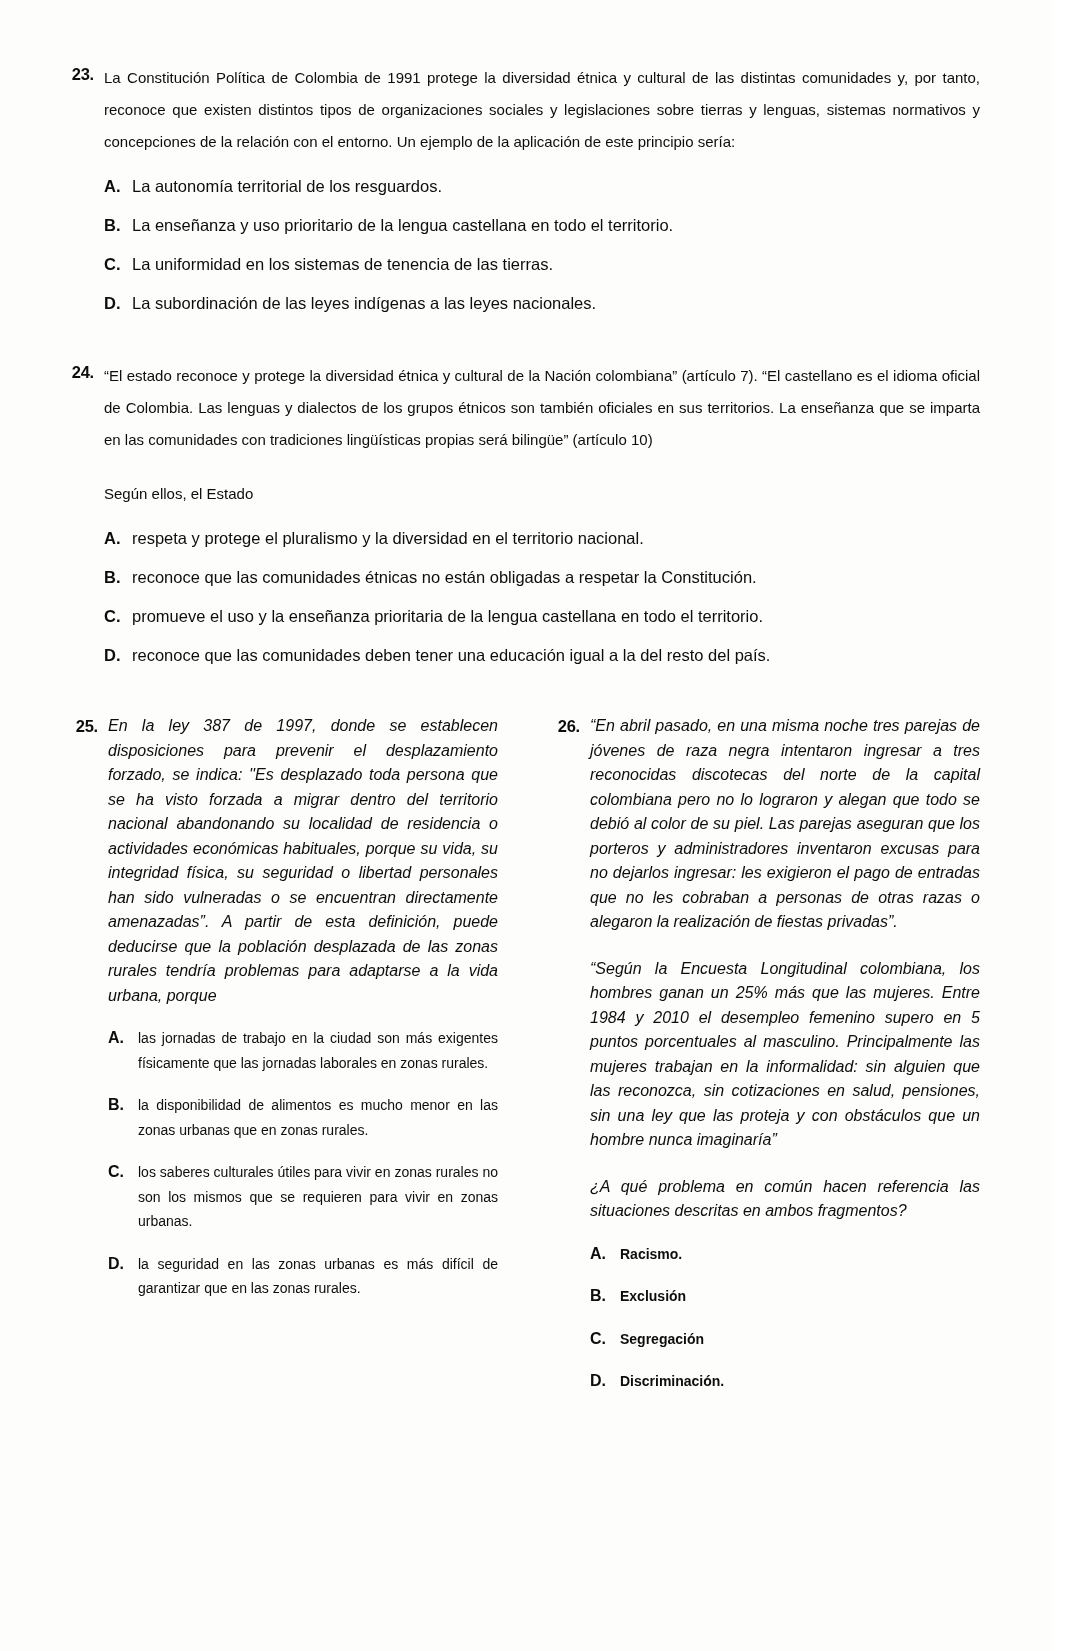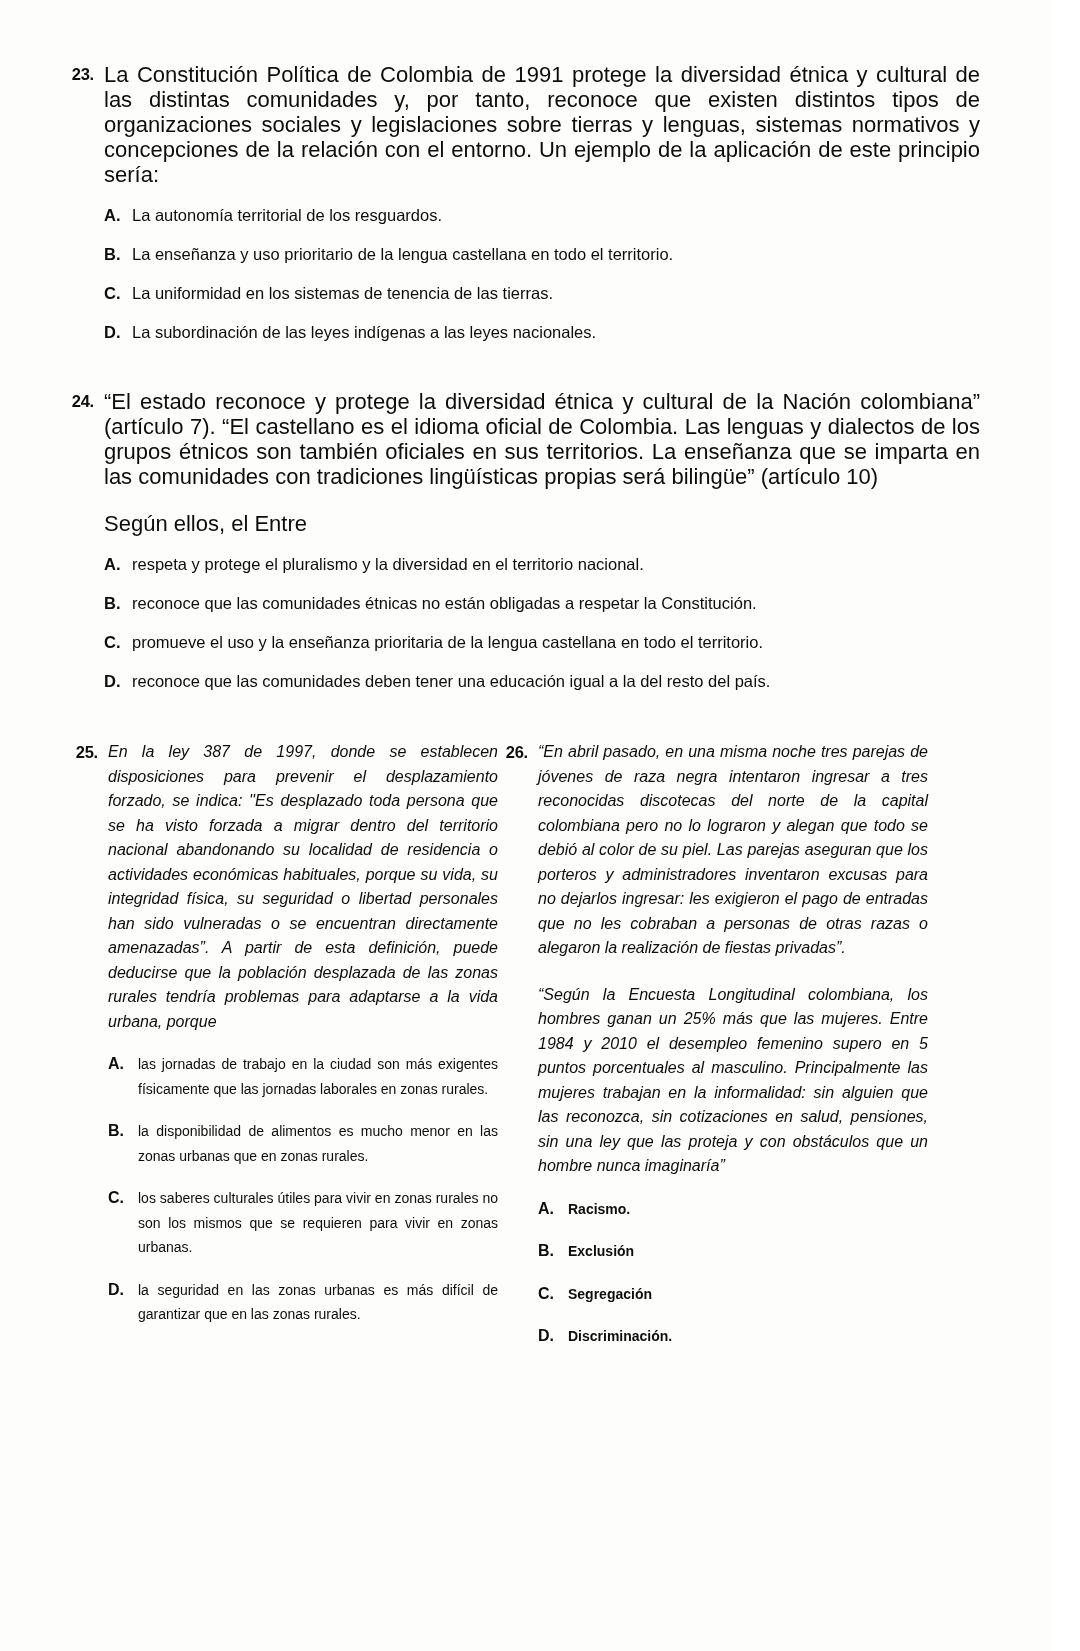--- a/index.html
+++ b/index.html
@@ -36,22 +36,22 @@
     line-height: 25px;
     width: 36px;
     flex: 0 0 36px;
     text-align: right;
     padding-right: 10px;
     box-sizing: border-box;
     letter-spacing: -0.2px;
   }
   .q-body {
     flex: 1 1 auto;
-    font-size: 22px;
-    line-height: 25px;
+    font-size: 15px;
+    line-height: 32px;
     text-align: justify;
     text-justify: inter-word;
   }
   .q-body p {
     margin: 0 0 0 0;
   }
   .q-body p + p {
     margin-top: 22px;
   }
 
@@ -76,20 +76,21 @@
   .opt-text {
     flex: 1 1 auto;
     font-size: 16.5px;
     line-height: 25px;
     text-align: justify;
   }
 
   
   .two-col {
     display: flex;
+    gap: 52px;
     margin-top: 46px;
   }
   .col {
     width: 430px;
     flex: 0 0 430px;
   }
   .col .q-num {
     width: 40px;
     flex: 0 0 40px;
     padding-right: 10px;
@@ -152,21 +153,21 @@
         <span class="opt-text">La subordinación de las leyes indígenas a las leyes nacionales.</span>
       </div>
     </div>
 
     <div class="gap-md"></div>
 
     <div class="question">
       <div class="q-num">24.</div>
       <div class="q-body">
         <p>“El estado reconoce y protege la diversidad étnica y cultural de la Nación colombiana” (artículo 7). “El castellano es el idioma oficial de Colombia. Las lenguas y dialectos de los grupos étnicos son también oficiales en sus territorios. La enseñanza que se imparta en las comunidades con tradiciones lingüísticas propias será bilingüe” (artículo 10)</p>
-        <p>Según ellos, el Entre</p>
+        <p>Según ellos, el Estado</p>
       </div>
     </div>
     <div class="options">
       <div class="option">
         <span class="opt-letter">A.</span>
         <span class="opt-text">respeta y protege el pluralismo y la diversidad en el territorio nacional.</span>
       </div>
       <div class="option">
         <span class="opt-letter">B.</span>
         <span class="opt-text">reconoce que las comunidades étnicas no están obligadas a respetar la Constitución.</span>
@@ -209,20 +210,21 @@
           </div>
         </div>
       </div>
 
       <div class="col">
         <div class="question">
           <div class="q-num">26.</div>
           <div class="q-body">
             <p>“En abril pasado, en una misma noche tres parejas de jóvenes de raza negra intentaron ingresar a tres reconocidas discotecas del norte de la capital colombiana pero no lo lograron y alegan que todo se debió al color de su piel. Las parejas aseguran que los porteros y administradores inventaron excusas para no dejarlos ingresar: les exigieron el pago de entradas que no les cobraban a personas de otras razas o alegaron la realización de fiestas privadas”.</p>
             <p>“Según la Encuesta Longitudinal colombiana, los hombres ganan un 25% más que las mujeres. Entre 1984 y 2010 el desempleo femenino supero en 5 puntos porcentuales al masculino. Principalmente las mujeres trabajan en la informalidad: sin alguien que las reconozca, sin cotizaciones en salud, pensiones, sin una ley que las proteja y con obstáculos que un hombre nunca imaginaría”</p>
+            <p>¿A qué problema en común hacen referencia las situaciones descritas en ambos fragmentos?</p>
           </div>
         </div>
         <div class="options">
           <div class="option">
             <span class="opt-letter">A.</span>
             <span class="opt-text tight">Racismo.</span>
           </div>
           <div class="option">
             <span class="opt-letter">B.</span>
             <span class="opt-text tight">Exclusión</span>

